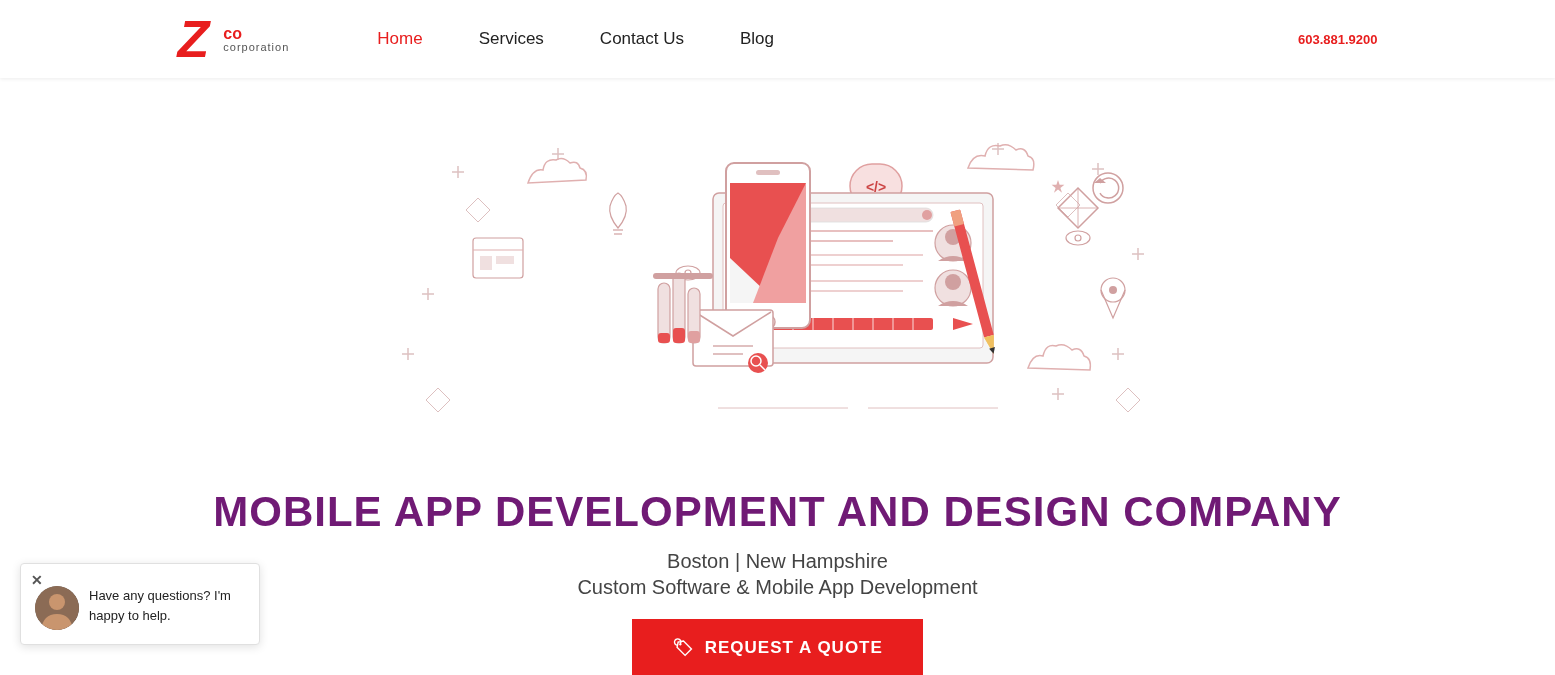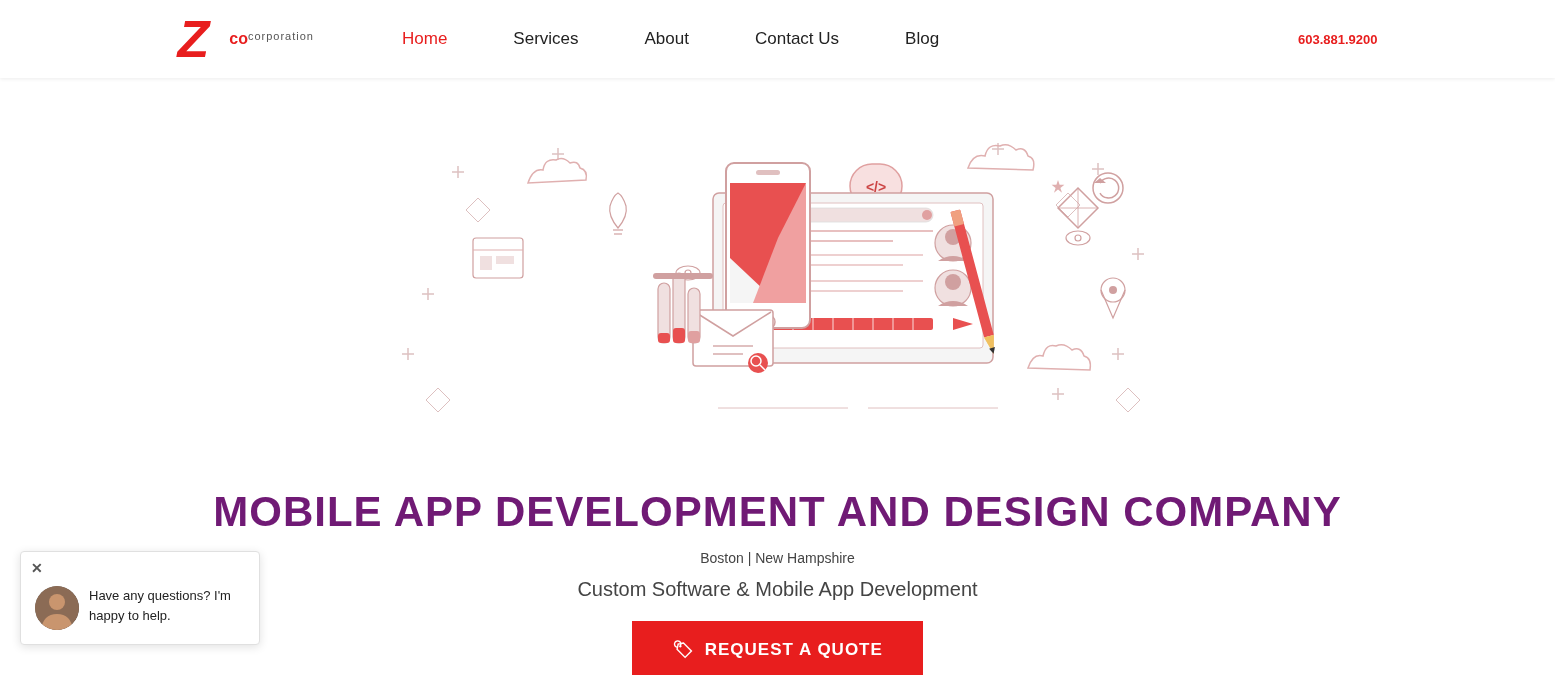--- a/index.html
+++ b/index.html
@@ -32,40 +32,40 @@
     }
     .logo-z {
       font-size: 52px;
       font-weight: 900;
       color: #e81e1e;
       line-height: 1;
       font-style: italic;
     }
     .logo-co {
       display: flex;
-      flex-direction: row;
-      margin-left: 20px;
+      flex-direction: column;
+      margin-left: 14px;
       line-height: 1;
     }
     .logo-co-text {
       font-size: 16px;
       font-weight: 600;
       color: #e81e1e;
       line-height: 1;
     }
     .logo-corp {
       font-size: 11px;
       color: #555;
       font-weight: 400;
       letter-spacing: 1px;
     }
     nav {
       display: flex;
       align-items: flex-start;
-      gap: 10px;
+      gap: 0;
     }
     nav a {
       text-decoration: none;
       color: #222;
       font-size: 17px;
       font-weight: 500;
       padding: 0 28px;
       height: 78px;
       display: flex;
       align-items: center;
@@ -113,23 +113,23 @@
     }
     .hero-title {
       font-size: 42px;
       font-weight: 900;
       color: #701a75;
       letter-spacing: 1px;
       text-transform: uppercase;
       margin-bottom: 14px;
     }
     .hero-location {
-      font-size: 14px;
+      font-size: 20px;
       color: #444;
-      margin-bottom: 12px;
+      margin-bottom: 3px;
     }
     .hero-subtitle {
       font-size: 20px;
       color: #444;
       margin-bottom: 20px;
     }
     .cta-button {
       background: #e81e1e;
       color: #fff;
       border: none;
@@ -165,21 +165,21 @@
       left: 10px;
       cursor: pointer;
       font-size: 14px;
       color: #555;
       font-weight: bold;
     }
     .chat-avatar-row {
       display: flex;
       align-items: flex-start;
       gap: 10px;
-      margin-top: 20px;
+      margin-top: 8px;
     }
     .chat-avatar {
       width: 44px;
       height: 44px;
       border-radius: 50%;
       background: #888;
       overflow: hidden;
       flex-shrink: 0;
       display: flex;
       align-items: center;
@@ -209,21 +209,20 @@
     <a class="logo-area" href="#">
       <span class="logo-z">Z</span>
       <div class="logo-co">
         <span class="logo-co-text">co</span>
         <span class="logo-corp">corporation</span>
       </div>
     </a>
     <nav>
       <a class="active" href="#">Home</a>
       <a href="#">Services</a>
-      <a href="#">About</a>
       <a href="#">Contact Us</a>
       <a href="#">Blog</a>
     </nav>
     <span class="phone-number">603.881.9200</span>
   </div>
 </header>
 
 <section class="hero">
 
   <div class="illustration-area">

